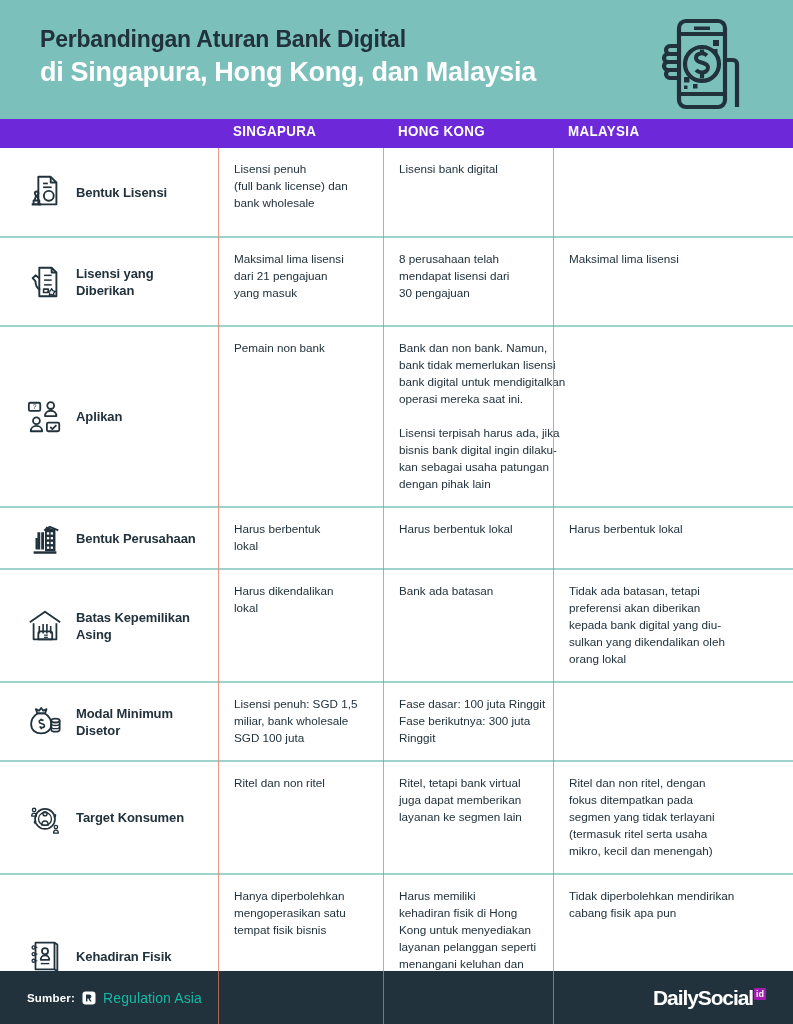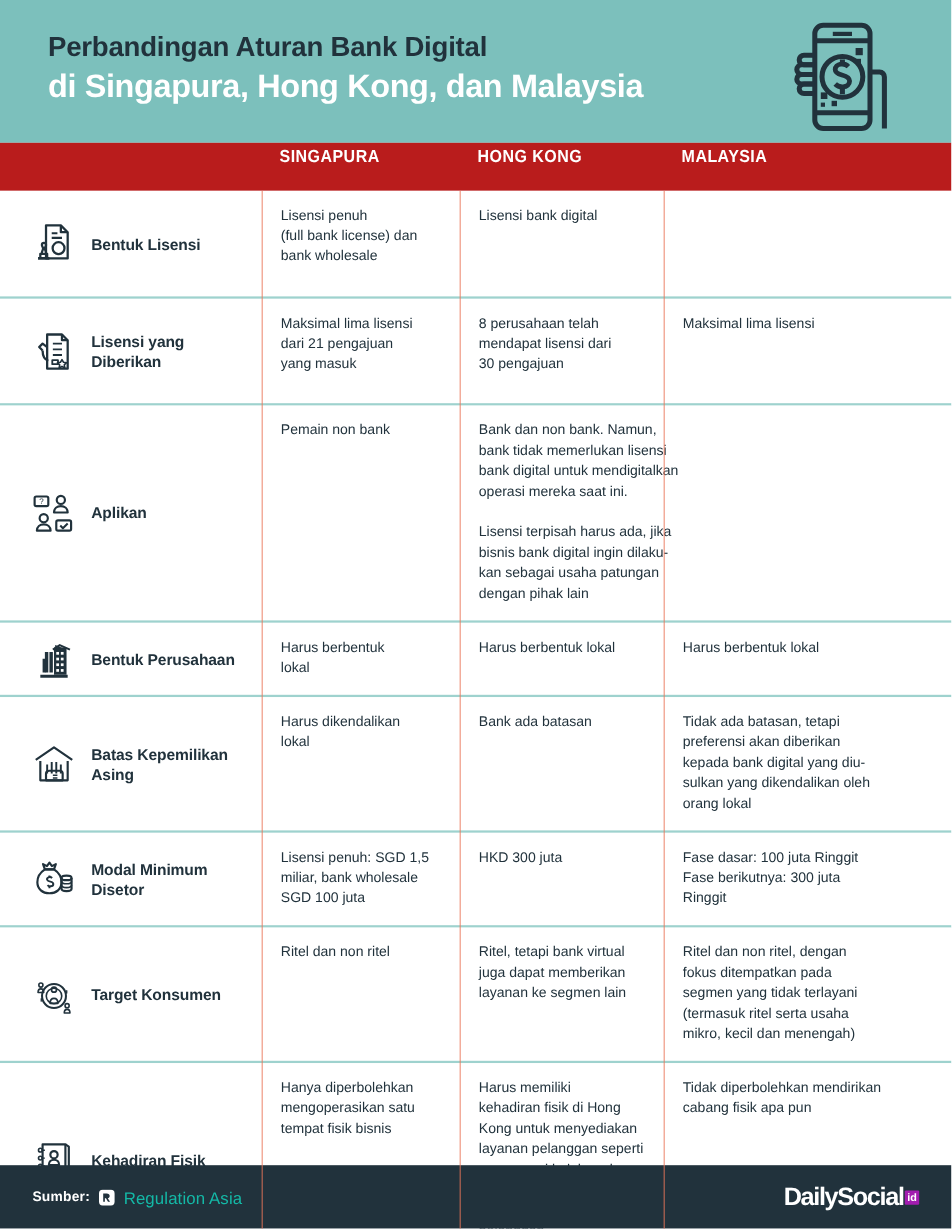--- a/index.html
+++ b/index.html
@@ -44,22 +44,22 @@
     position: absolute;
     right: 38px;
     top: 14px;
     width: 100px;
     height: 100px;
   }
 
   
   .colbar {
     position: relative;
-    height: 40px;
-    background: #b91c1c;
+    height: 29px;
+    background: #6d28d9;
     text-align: center;
   }
   .colbar-label {
     position: absolute;
     top: 4px;
     font-size: 14.5px;
     font-weight: bold;
     color: #ffffff;
     letter-spacing: 0.4px;
     font-stretch: condensed;
@@ -169,21 +169,21 @@
     font-size: 14px;
     color: #14b8a6;
     letter-spacing: 0.1px;
   }
   .src-mark {
     width: 14px; height: 14px;
     display: inline-block;
   }
   .brand {
     display: flex;
-    align-items: center;
+    align-items: flex-start;
     gap: 1px;
   }
   .brand-name {
     font-size: 21px;
     font-weight: bold;
     color: #ffffff;
     letter-spacing: -1.1px;
     line-height: 21px;
   }
   .brand-id {
@@ -406,21 +406,20 @@
               <path d="M26.6 25c0 1.1 2 2 4.4 2s4.4-.9 4.4-2" stroke-width="1.4"></path>
             </g>
           </svg>
         </span>
         <span class="label-text" style="white-space:pre-line">Modal Minimum
 Disetor</span>
       </div>
       <div class="cell cell-sg">Lisensi penuh: SGD 1,5
 miliar, bank wholesale
 SGD 100 juta</div>
-      <div class="cell cell-hk">HKD 300 juta</div>
       <div class="cell cell-my">Fase dasar: 100 juta Ringgit
 Fase berikutnya: 300 juta
 Ringgit</div>
     </div>
 
     <div class="row row-h7">
       <div class="cell-label">
         <span class="row-icon">
           <svg viewBox="0 0 40 40" width="38" height="40">
             <g fill="none" stroke="#21323C" stroke-width="1.8" stroke-linejoin="round">

